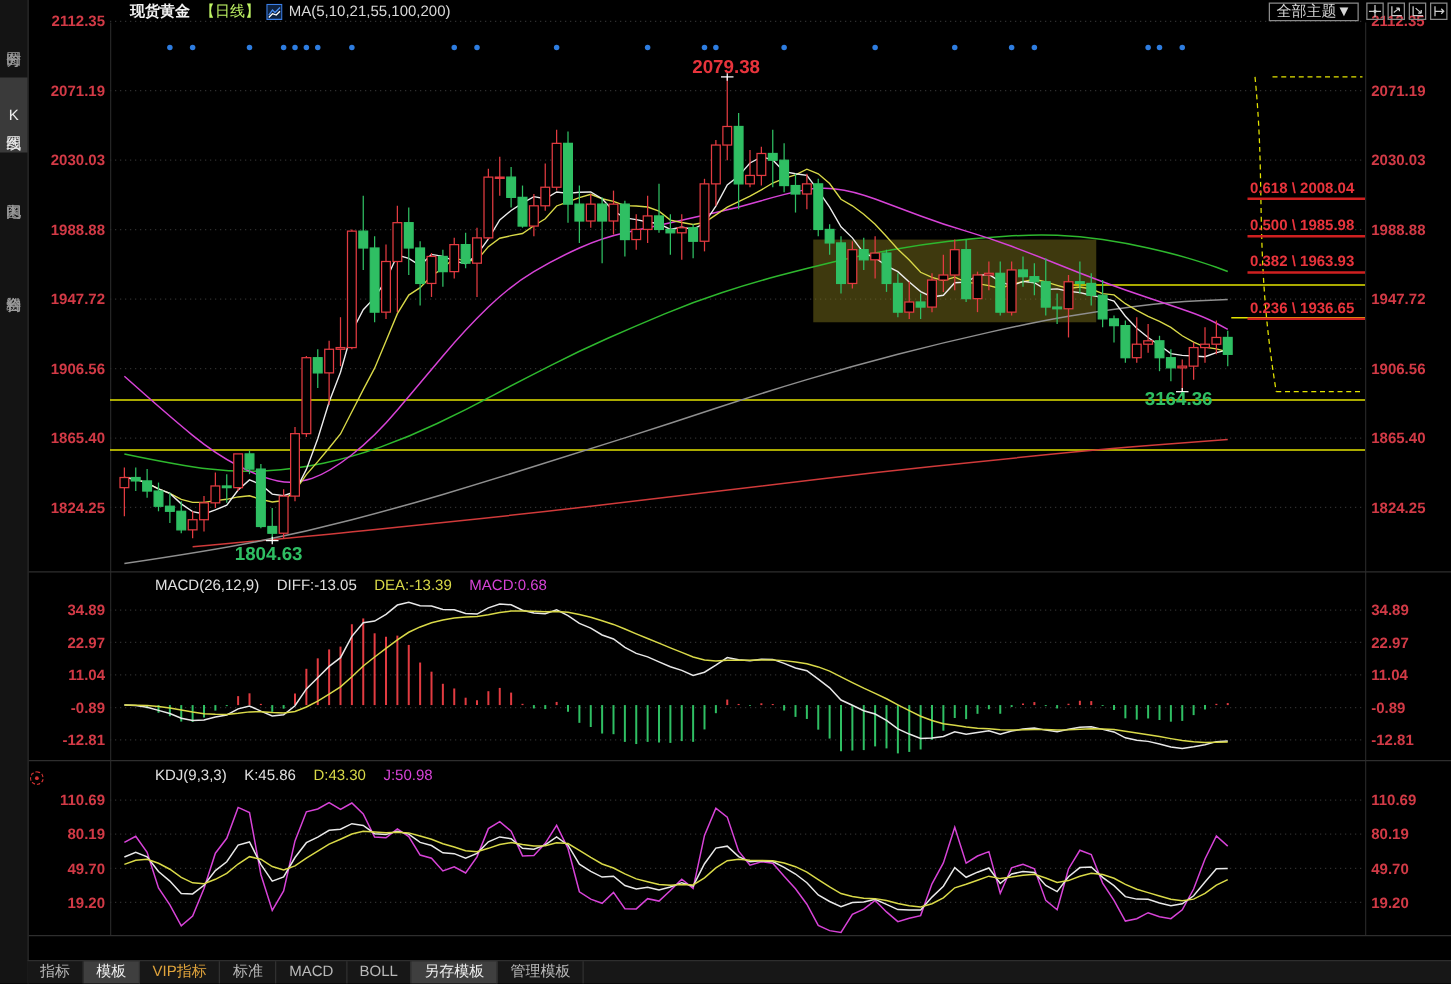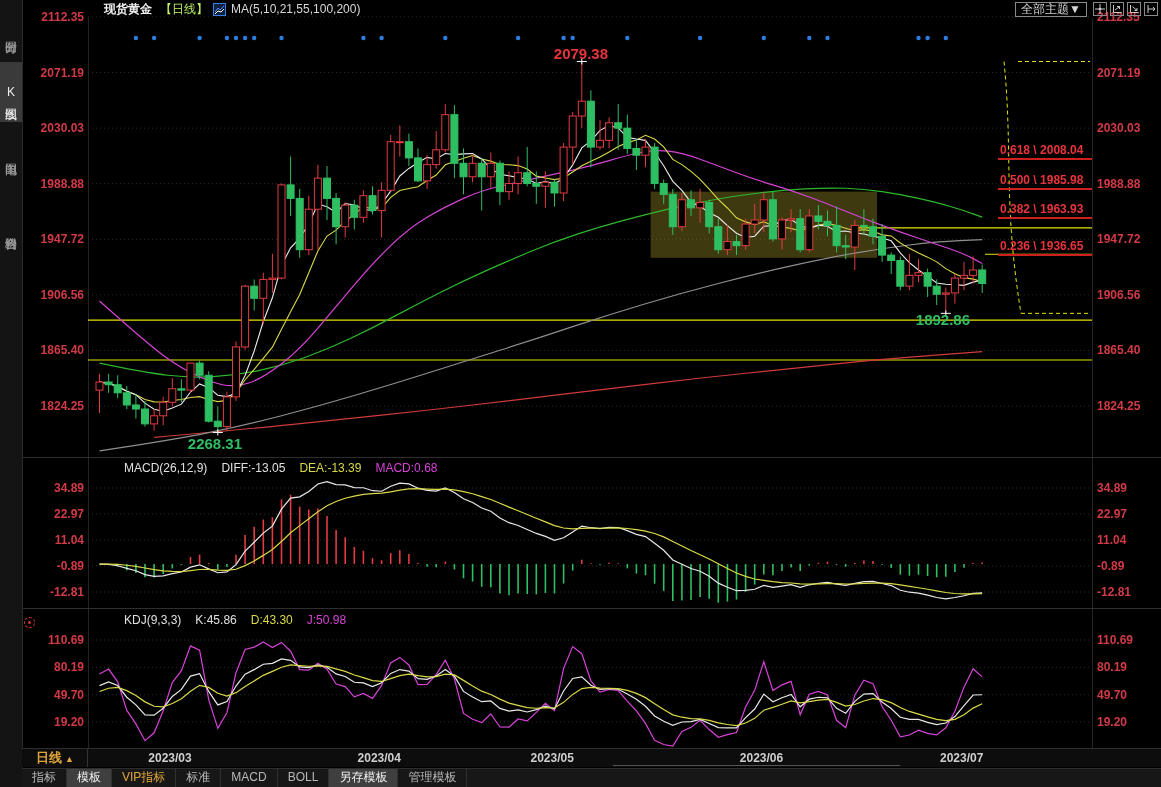--- a/index.html
+++ b/index.html
@@ -509,45 +509,32 @@
       <div class="ax r" style="top: 585px;">-12.81</div>
       <div class="ax l" style="top: 633px;">110.69</div>
       <div class="ax r" style="top: 633px;">110.69</div>
       <div class="ax l" style="top: 660.336px;">80.19</div>
       <div class="ax r" style="top: 660.336px;">80.19</div>
       <div class="ax l" style="top: 687.664px;">49.70</div>
       <div class="ax r" style="top: 687.664px;">49.70</div>
       <div class="ax l" style="top: 715px;">19.20</div>
       <div class="ax r" style="top: 715px;">19.20</div>
       <div class="ann" style="left: 553.8px; top: 44.5161px; color: rgb(232, 52, 60);">2079.38</div>
-      <div class="ann" style="left: 187.8px; top: 435.484px; color: rgb(47, 191, 99);">2268.31</div>
-      <div class="ann" style="left: 915.8px; top: 311.355px; color: rgb(47, 191, 99);">1892.86</div>
+      <div class="ann" style="left: 187.8px; top: 435.484px; color: rgb(47, 191, 99);">1804.63</div>
+      <div class="ann" style="left: 915.8px; top: 311.355px; color: rgb(47, 191, 99);">3164.36</div>
       <div class="fib" style="top: 142.839px;">0.618 \ 2008.04</div>
       <div class="fib" style="top: 172.625px;">0.500 \ 1985.98</div>
       <div class="fib" style="top: 202.397px;">0.382 \ 1963.93</div>
       <div class="fib" style="top: 239.23px;">0.236 \ 1936.65</div>
     </div>
 
   <div class="hdiv" style="top:457px"></div>
   <div class="hdiv" style="top:608px"></div>
   <div class="hdiv" style="top:748px"></div>
 
-  <div class="date-row">
-    <div class="period-cell">
-      <span>日线</span><span class="arrow">▲</span>
-    </div>
-    <div id="date-ticks">
-        <div class="dtick" style="left: 126.3px;">2023/03</div>
-        <div class="dtick" style="left: 335.6px;">2023/04</div>
-        <div class="dtick" style="left: 508.5px;">2023/05</div>
-        <div class="dtick" style="left: 717.8px;">2023/06</div>
-        <div class="dtick" style="left: 918px;">2023/07</div>
-      </div>
-    <div class="scroll-line"></div>
-  </div>
 
   <div class="tab-row" id="tab-row">
       <div class="btab">指标</div>
       <div class="btab active">模板</div>
       <div class="btab vip">VIP指标</div>
       <div class="btab">标准</div>
       <div class="btab">MACD</div>
       <div class="btab">BOLL</div>
       <div class="btab active">另存模板</div>
       <div class="btab">管理模板</div>

